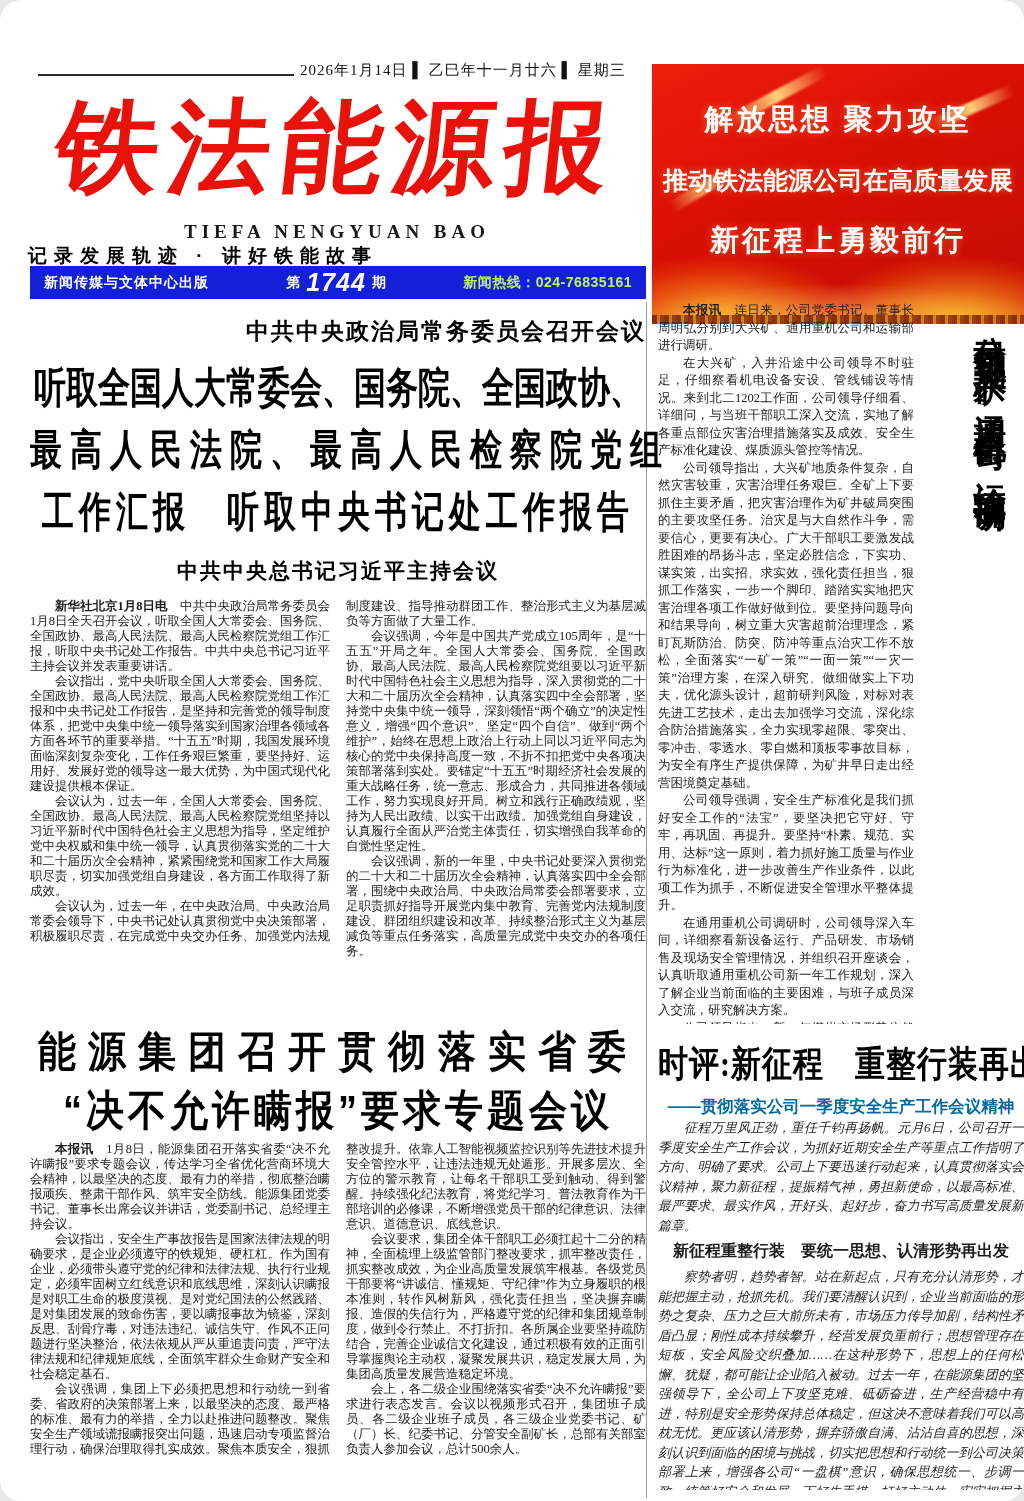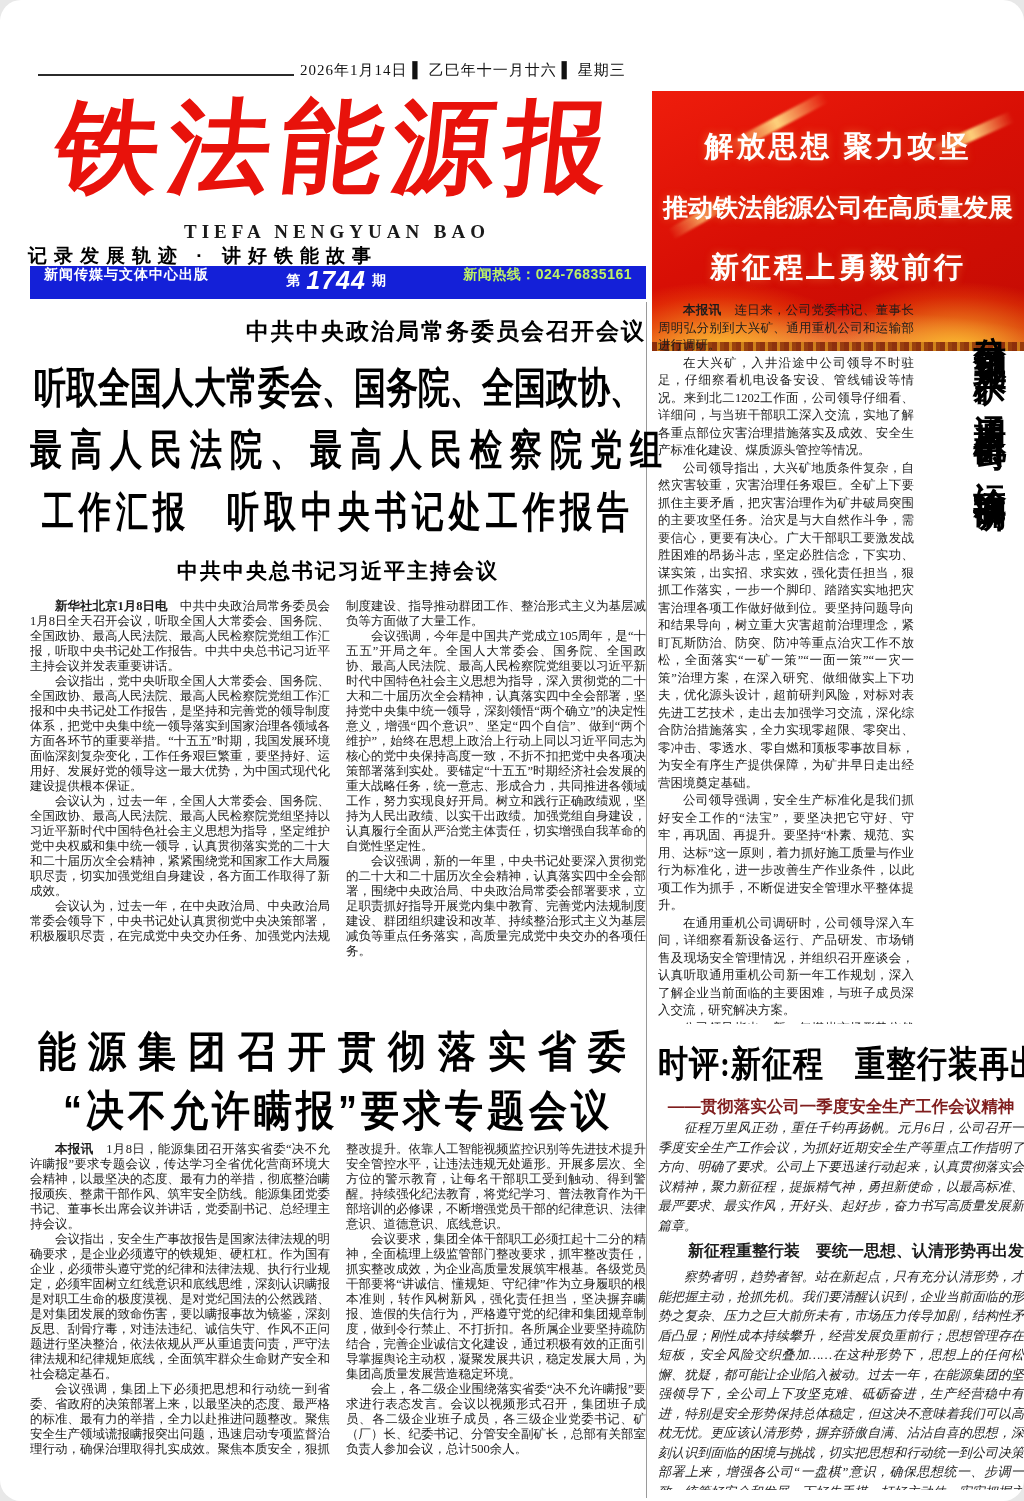--- a/index.html
+++ b/index.html
@@ -16,30 +16,30 @@
   .mast-title{position:absolute;left:28px;top:94px;width:618px;text-align:center;
       font-size:102px;line-height:1.05;font-weight:bold;color:#e8120b;letter-spacing:10px;
       font-family:"Liberation Serif", serif;transform:skewX(-6deg);white-space:nowrap;}
   .mast-pinyin{position:absolute;left:28px;top:221px;width:618px;text-align:center;
       font-size:19px;letter-spacing:5px;font-weight:600;color:#1a1a1a;}
   .mast-slogan{position:absolute;left:28px;top:243px;width:618px;text-align:left;
       font-size:19px;letter-spacing:7px;font-weight:bold;color:#000;}
 
   
   .bluebar{position:absolute;left:30px;top:266px;width:616px;height:33px;background:#1420d8;
-      display:flex;align-items:flex-start;justify-content:space-between;box-sizing:border-box;
+      display:flex;align-items:center;justify-content:space-between;box-sizing:border-box;
       padding:0 14px;color:#fff;}
   .bluebar .pub{font-size:14px;font-weight:bold;letter-spacing:1px;}
   .bluebar .issue{font-size:14px;font-weight:bold;display:flex;align-items:center;gap:6px;}
   .bluebar .issue .num{font-size:25px;font-weight:bold;font-style:italic;letter-spacing:1px;}
   .bluebar .hot{font-size:14px;font-weight:bold;letter-spacing:.5px;color:#bef264;}
 
   
   .banner{position:absolute;left:652px;top:64px;width:372px;height:260px;overflow:hidden;
-      background:linear-gradient(155deg,#ef1d0c 0%,#d80f05 45%,#c20b03 100%);margin-top:27px;}
+      background:linear-gradient(155deg,#ef1d0c 0%,#d80f05 45%,#c20b03 100%);}
   .banner .glow{position:absolute;left:0;right:0;bottom:0;height:90px;
       background:radial-gradient(ellipse 55% 110% at 18% 100%, rgba(255,196,46,.95), rgba(255,120,10,.25) 55%, transparent 70%),
                  radial-gradient(ellipse 55% 110% at 82% 100%, rgba(255,196,46,.95), rgba(255,120,10,.25) 55%, transparent 70%),
                  radial-gradient(ellipse 85% 70% at 50% 108%, rgba(255,236,150,.75), transparent 75%);}
   .banner .strip{position:absolute;left:0;right:0;bottom:0;height:9px;opacity:.85;
       background:repeating-linear-gradient(90deg,#7c2008 0 5px,#c97b16 5px 8px,#8a3008 8px 12px);}
   .banner .spark{position:absolute;width:110px;height:12px;filter:blur(1px);
       background:linear-gradient(90deg,transparent,rgba(255,220,130,.95),transparent);}
   .banner .spark.s1{left:70px;top:26px;transform:rotate(-28deg);}
   .banner .spark.s2{right:8px;top:38px;transform:rotate(-24deg);width:90px;}
@@ -81,25 +81,25 @@
   .group .headline div:nth-child(1){letter-spacing:12px;}
   .group .headline div:nth-child(2){letter-spacing:4px;}
   .group .body{margin-top:12px;height:352px;overflow:hidden;column-count:2;column-gap:16px;
       font-size:12.5px;line-height:1.2;text-align:justify;}
 
   
   .commentary{position:absolute;left:658px;top:1040px;width:366px;height:460px;}
   .commentary .title{text-align:center;font-size:30px;font-weight:bold;color:#000;white-space:nowrap;
       transform:scaleY(1.2);transform-origin:50% 0;height:44px;letter-spacing:1px;
       font-family:"Liberation Serif", serif;}
-  .commentary .subtitle{margin-top:12px;text-align:center;font-size:16.5px;font-weight:bold;color:#7f1d1d;
+  .commentary .subtitle{margin-top:12px;text-align:center;font-size:16.5px;font-weight:bold;color:#0369a1;
       font-family:"Liberation Sans", sans-serif;}
   .commentary .body{height:372px;overflow:hidden;font-size:13px;line-height:1.5;
       text-align:justify;font-style:italic;}
-  .commentary .inner-subhead{font-style:normal;text-align:right;font-weight:bold;font-size:16px;
+  .commentary .inner-subhead{font-style:normal;text-align:center;font-weight:bold;font-size:16px;
       text-indent:0;margin:4px 0;font-family:"Liberation Sans", sans-serif;}
 </style>
 </head>
 <body>
 
 <div class="page">
 
   <div class="date-rule"></div>
   <div class="dateline">2026年1月14日 ▌ 乙巳年十一月廿六 ▌ 星期三</div>
 

